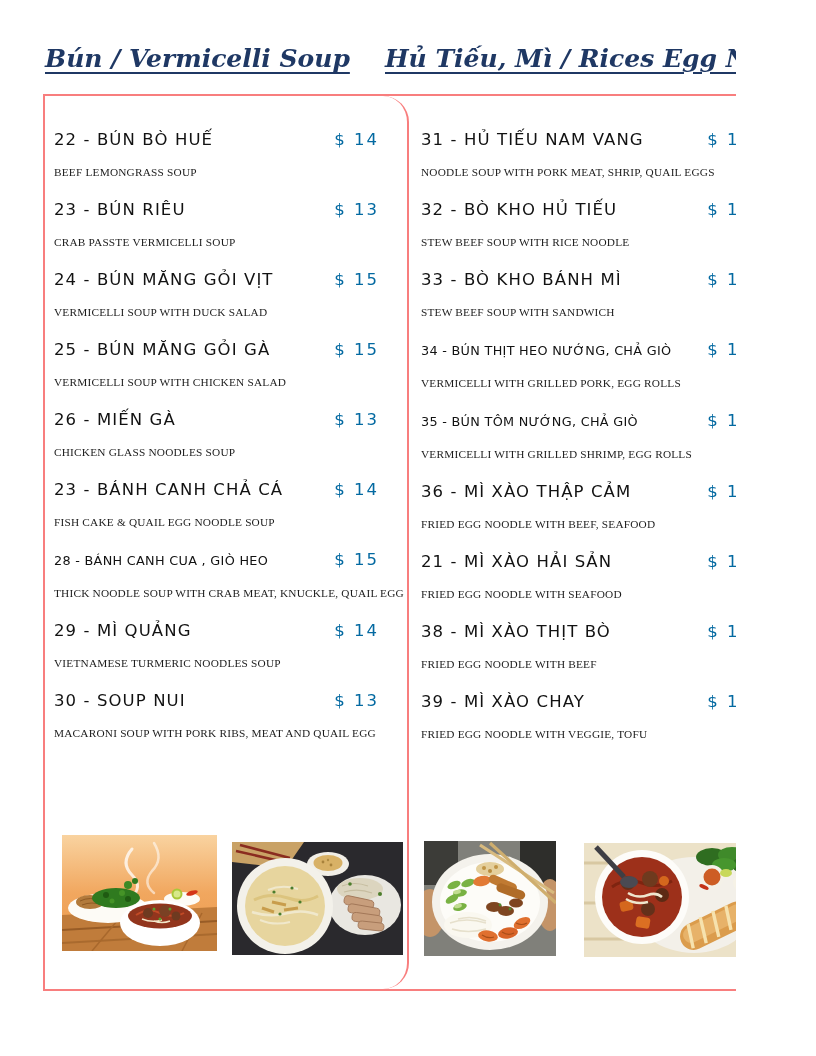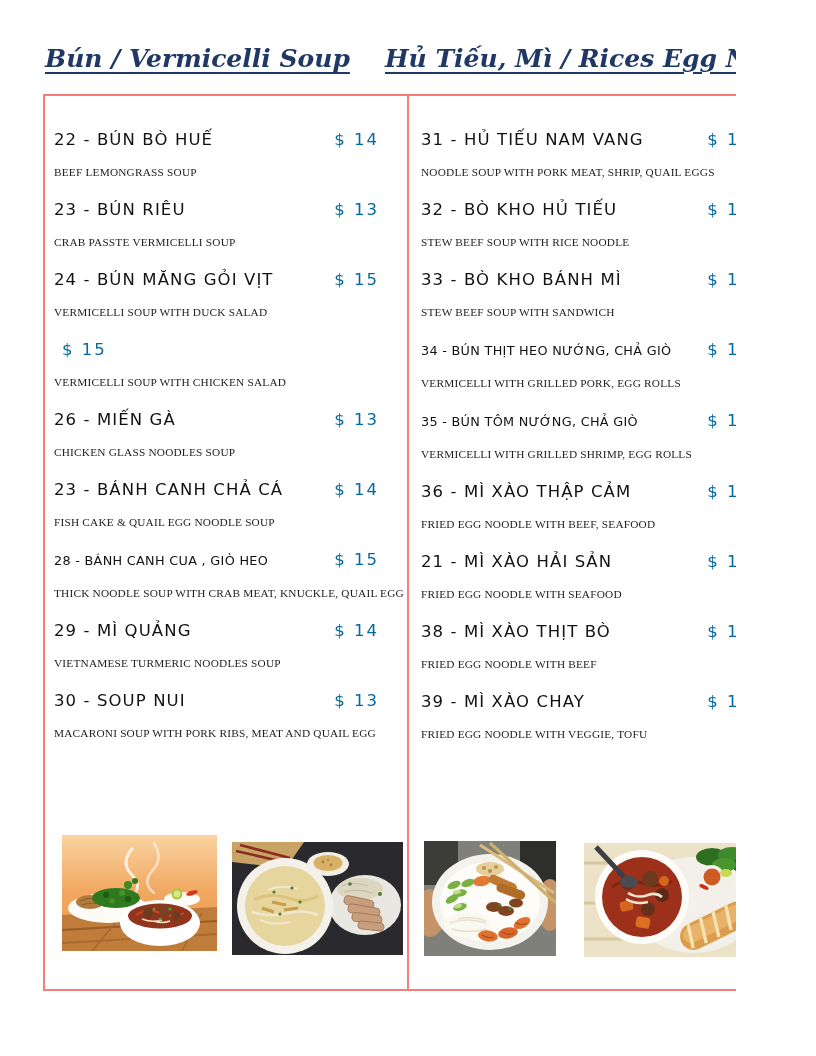--- a/index.html
+++ b/index.html
@@ -6,21 +6,21 @@
   .page{position:relative;width:736px;height:1056px;background:#ffffff;overflow:hidden;
         font-family:"DejaVu Sans",sans-serif;}
   .header{position:absolute;top:44px;font-family:"DejaVu Serif",serif;font-style:italic;
           font-weight:bold;font-size:25px;color:#1f3864;text-decoration:underline;
           text-decoration-thickness:2px;text-underline-offset:5px;white-space:nowrap;}
   .header.h-left{left:45px;}
   .header.h-right{left:385px;}
   .menu-table{position:absolute;left:43px;top:94px;width:739px;height:897px;
               border:2.5px solid #f87e7e;box-sizing:border-box;display:flex;background:#fff;}
   .cell{box-sizing:border-box;}
-  .cell.c-left{width:364px;border-right:2.5px solid #f87e7e;padding:33px 6px 0 9px;}
+  .cell.c-left{width:364px;border-right:2.5px solid #f87e7e;padding:33px 6px 0 9px;border-radius:26px;}
   .cell.c-right{flex:1;padding:33px 6px 0 12px;}
   .item{margin-bottom:20px;}
   .item-head{display:flex;justify-content:space-between;align-items:baseline;
              margin-right:22px;margin-bottom:14px;line-height:22px;}
   .item-name{font-size:16.5px;letter-spacing:1.1px;color:#121212;white-space:nowrap;}
   .item-name.small{font-size:12.8px;letter-spacing:0.3px;}
   .item-price{font-size:16.5px;letter-spacing:2px;color:#0369a1;flex-shrink:0;margin-left:8px;}
   .item-desc{font-family:"Liberation Serif","DejaVu Serif",serif;font-size:11.3px;
              letter-spacing:0.2px;color:#1c1c1c;line-height:14px;white-space:nowrap;}
   .photo{position:absolute;line-height:0;}
@@ -59,20 +59,21 @@
       <div class="item">
         <div class="item-head">
           <span class="item-name">24 - BÚN MĂNG GỎI VỊT</span>
           <span class="item-price">$ 15</span>
         </div>
         <div class="item-desc">VERMICELLI SOUP WITH DUCK SALAD</div>
       </div>
 
       <div class="item">
         <div class="item-head">
+          <span class="item-name">25 - BÚN MĂNG GỎI GÀ</span>
           <span class="item-price">$ 15</span>
         </div>
         <div class="item-desc">VERMICELLI SOUP WITH CHICKEN SALAD</div>
       </div>
 
       <div class="item">
         <div class="item-head">
           <span class="item-name">26 - MIẾN GÀ</span>
           <span class="item-price">$ 13</span>
         </div>

